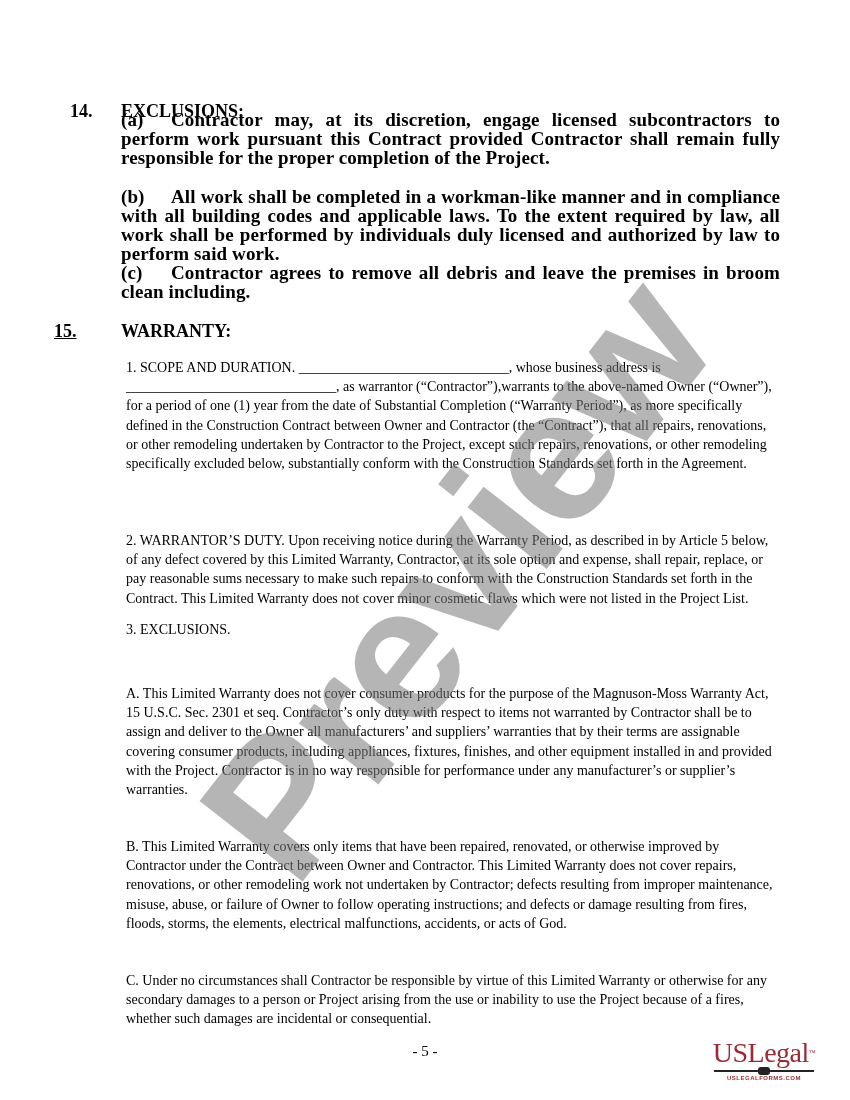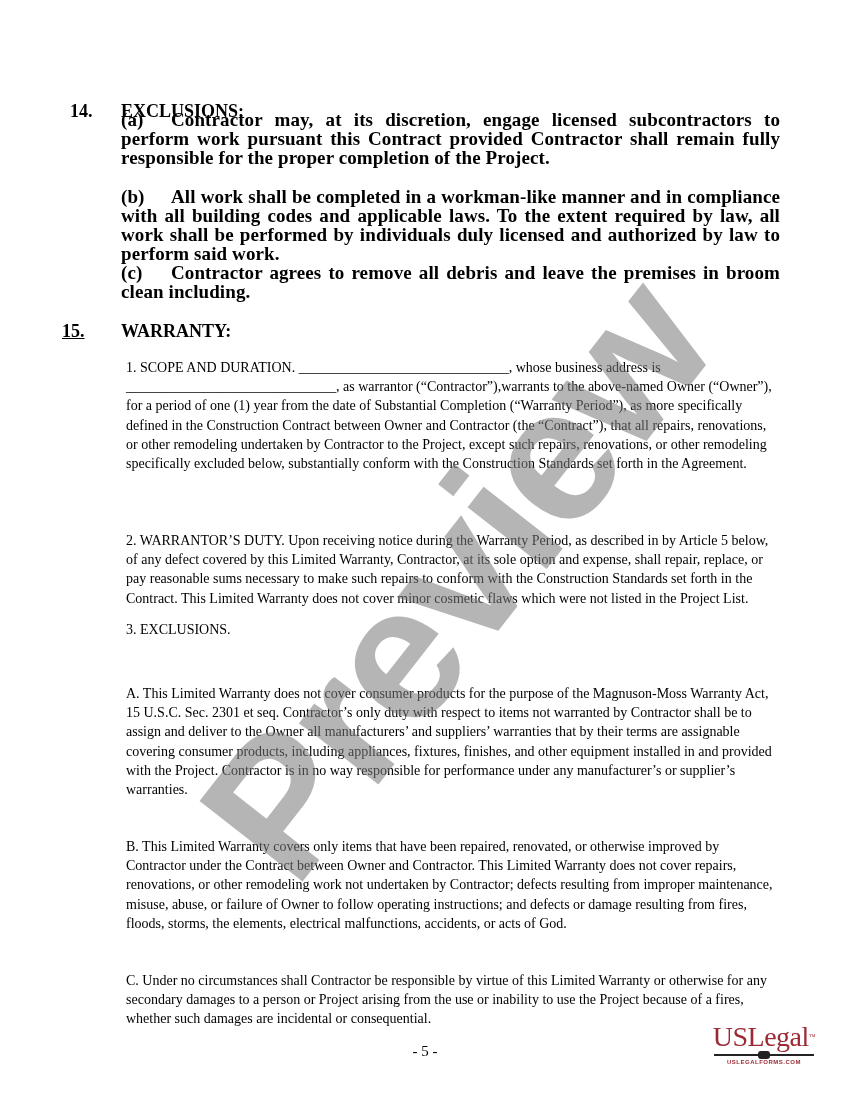--- a/index.html
+++ b/index.html
@@ -9,41 +9,41 @@
   .h { font-weight:bold; font-size:18px; }
   .bold-p { position:absolute; left:121px; width:659px; font-weight:bold; font-size:19px;
             line-height:19px; text-align:justify; letter-spacing:0.1px; }
   .tab { display:inline-block; width:50px; }
   .reg-p { position:absolute; left:126px; width:650px; font-size:14px; line-height:19.2px; }
   .watermark { position:absolute; left:110px; top:470px; font-family:"Liberation Sans", sans-serif;
                font-weight:bold; font-size:190px; color:rgba(120,120,120,0.55);
                transform:rotate(-52deg); transform-origin:center; letter-spacing:-4px;
                pointer-events:none; }
   .logo { position:absolute; left:706px; top:1024px; width:116px; text-align:center; }
-  .logo-main { font-family:"Liberation Serif", serif; font-size:28px; color:#9b2a35; letter-spacing:-0.5px; line-height:26px; }
+  .logo-main { font-family:"Liberation Serif", serif; font-size:28px; color:#9b2a35; letter-spacing:-0.5px; line-height:26px;margin-top:16px; }
   .logo-tm { font-size:7px; vertical-align:top; }
   .logo-wings { height:8px; margin:1px auto 0; width:100px; position:relative; }
   .logo-wings:before { content:""; position:absolute; left:0; right:0; top:3px; height:2px; background:#222; }
   .logo-wings:after { content:""; position:absolute; left:44px; top:0; width:12px; height:8px; background:#222; border-radius:3px; }
   .logo-sub { font-family:"Liberation Sans", sans-serif; font-size:6px; color:#9b2a35; font-weight:bold; letter-spacing:0.5px; }
 </style>
 </head>
 <body>
 
 <div>
   <span class="abs h" style="left:70px;top:101px;">14.</span>
   <span class="abs h" style="left:121px;top:101px;">EXCLUSIONS:</span>
 </div>
 
 <div class="bold-p" style="top:110px;"><span class="tab">(a)</span><span>Contractor may, at its discretion, engage licensed subcontractors to perform work pursuant this Contract provided Contractor shall remain fully responsible for the proper completion of the Project.</span></div>
 <div class="bold-p" style="top:187px;"><span class="tab">(b)</span><span>All work shall be completed in a workman-like manner and in compliance with all building codes and applicable laws. To the extent required by law, all work shall be performed by individuals duly licensed and authorized by law to perform said work.</span></div>
 <div class="bold-p" style="top:263px;"><span class="tab">(c)</span><span>Contractor agrees to remove all debris and leave the premises in broom clean including.</span></div>
 
 <div>
-  <span class="abs h" style="left:62px;top:321px;text-decoration:underline;">15.</span>
+  <span class="abs h" style="left:54px;top:321px;text-decoration:underline;">15.</span>
   <span class="abs h" style="left:121px;top:321px;">WARRANTY:</span>
 </div>
 
 <div class="reg-p" style="top:358px;">1. SCOPE AND DURATION. ______________________________, whose business address is ______________________________, as warrantor (“Contractor”),warrants to the above-named Owner (“Owner”), for a period of one (1) year from the date of Substantial Completion (“Warranty Period”), as more specifically defined in the Construction Contract between Owner and Contractor (the “Contract”), that all repairs, renovations, or other remodeling undertaken by Contractor to the Project, except such repairs, renovations, or other remodeling specifically excluded below, substantially conform with the Construction Standards set forth in the Agreement.</div>
 <div class="reg-p" style="top:531px;">2. WARRANTOR’S DUTY. Upon receiving notice during the Warranty Period, as described in by Article 5 below, of any defect covered by this Limited Warranty, Contractor, at its sole option and expense, shall repair, replace, or pay reasonable sums necessary to make such repairs to conform with the Construction Standards set forth in the Contract. This Limited Warranty does not cover minor cosmetic flaws which were not listed in the Project List.</div>
 <div class="reg-p" style="top:608px;margin-top:12px;">3. EXCLUSIONS.</div>
 <div class="reg-p" style="top:684px;">A. This Limited Warranty does not cover consumer products for the purpose of the Magnuson-Moss Warranty Act, 15 U.S.C. Sec. 2301 et seq. Contractor’s only duty with respect to items not warranted by Contractor shall be to assign and deliver to the Owner all manufacturers’ and suppliers’ warranties that by their terms are assignable covering consumer products, including appliances, fixtures, finishes, and other equipment installed in and provided with the Project. Contractor is in no way responsible for performance under any manufacturer’s or supplier’s warranties.</div>
 <div class="reg-p" style="top:837px;">B. This Limited Warranty covers only items that have been repaired, renovated, or otherwise improved by Contractor under the Contract between Owner and Contractor. This Limited Warranty does not cover repairs, renovations, or other remodeling work not undertaken by Contractor; defects resulting from improper maintenance, misuse, abuse, or failure of Owner to follow operating instructions; and defects or damage resulting from fires, floods, storms, the elements, electrical malfunctions, accidents, or acts of God.</div>
 <div class="reg-p" style="top:971px;">C. Under no circumstances shall Contractor be responsible by virtue of this Limited Warranty or otherwise for any secondary damages to a person or Project arising from the use or inability to use the Project because of a fires, whether such damages are incidental or consequential.</div>
 

